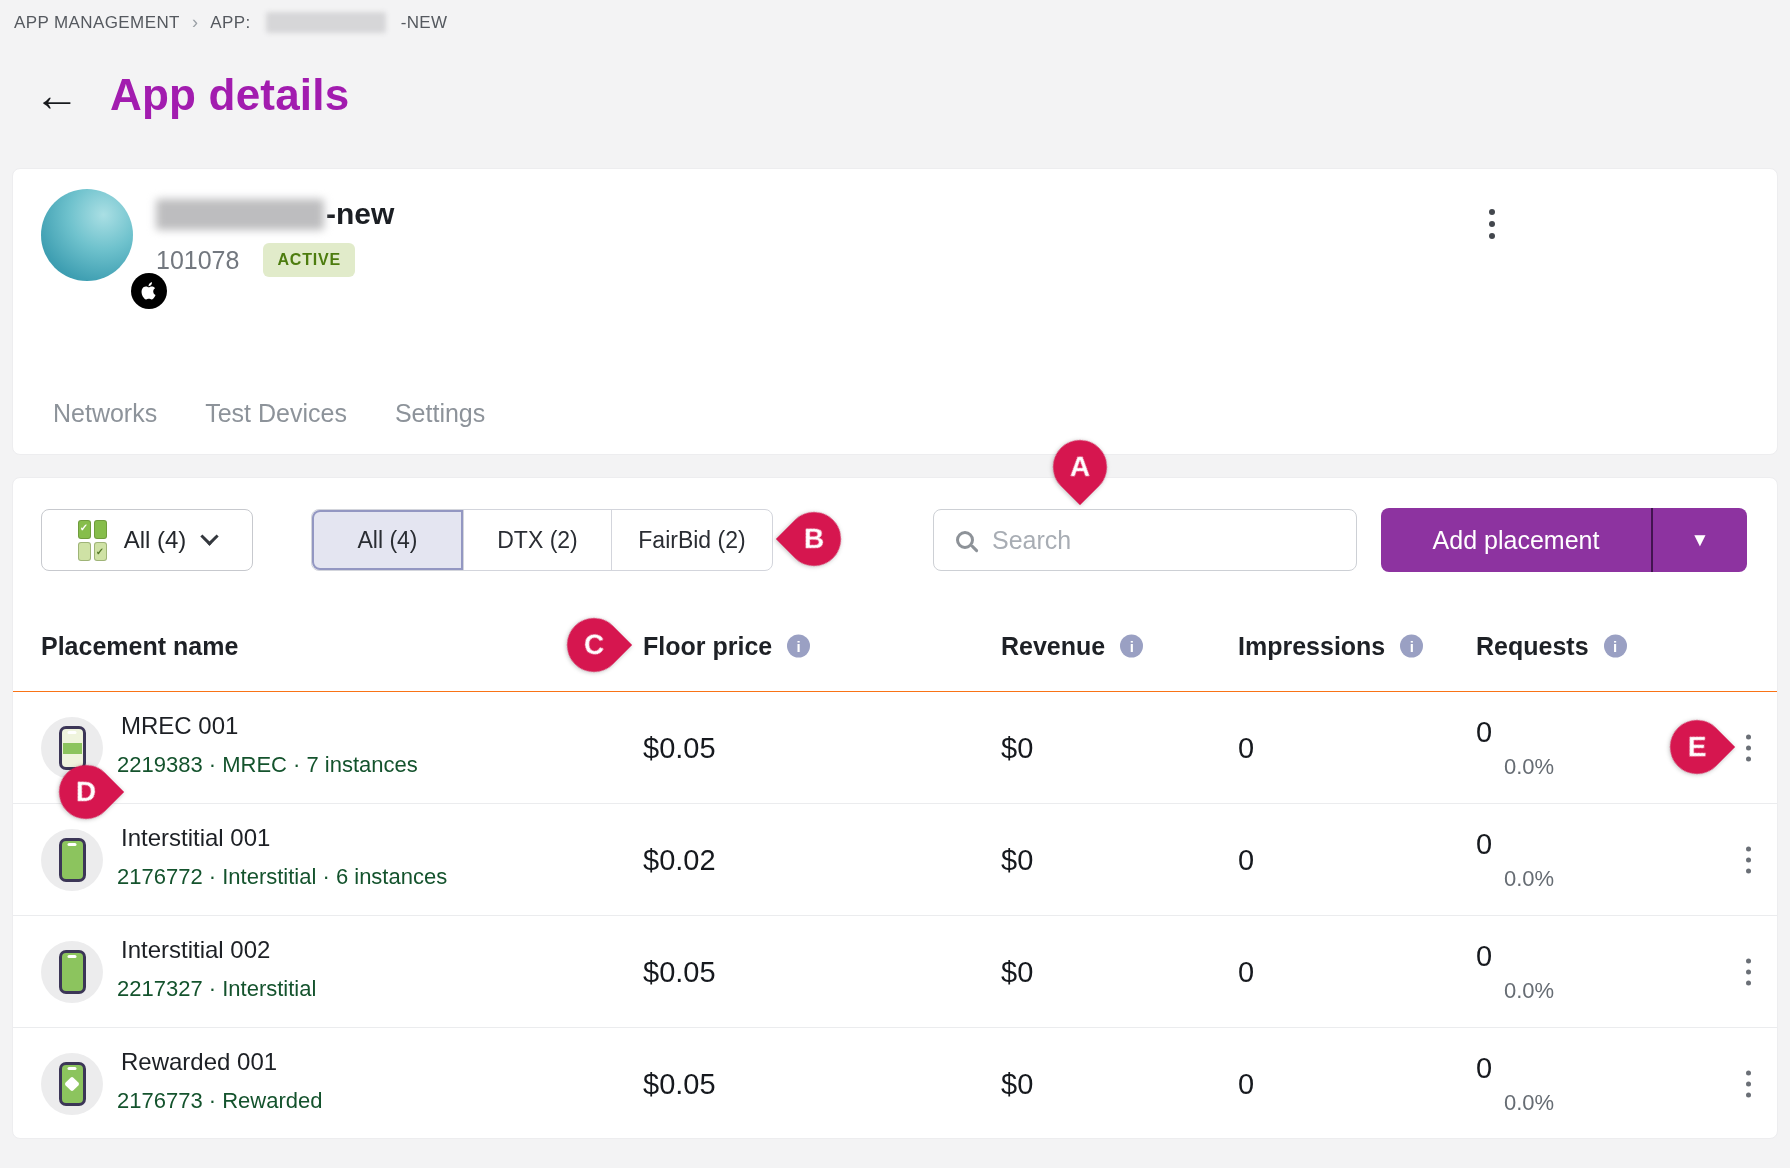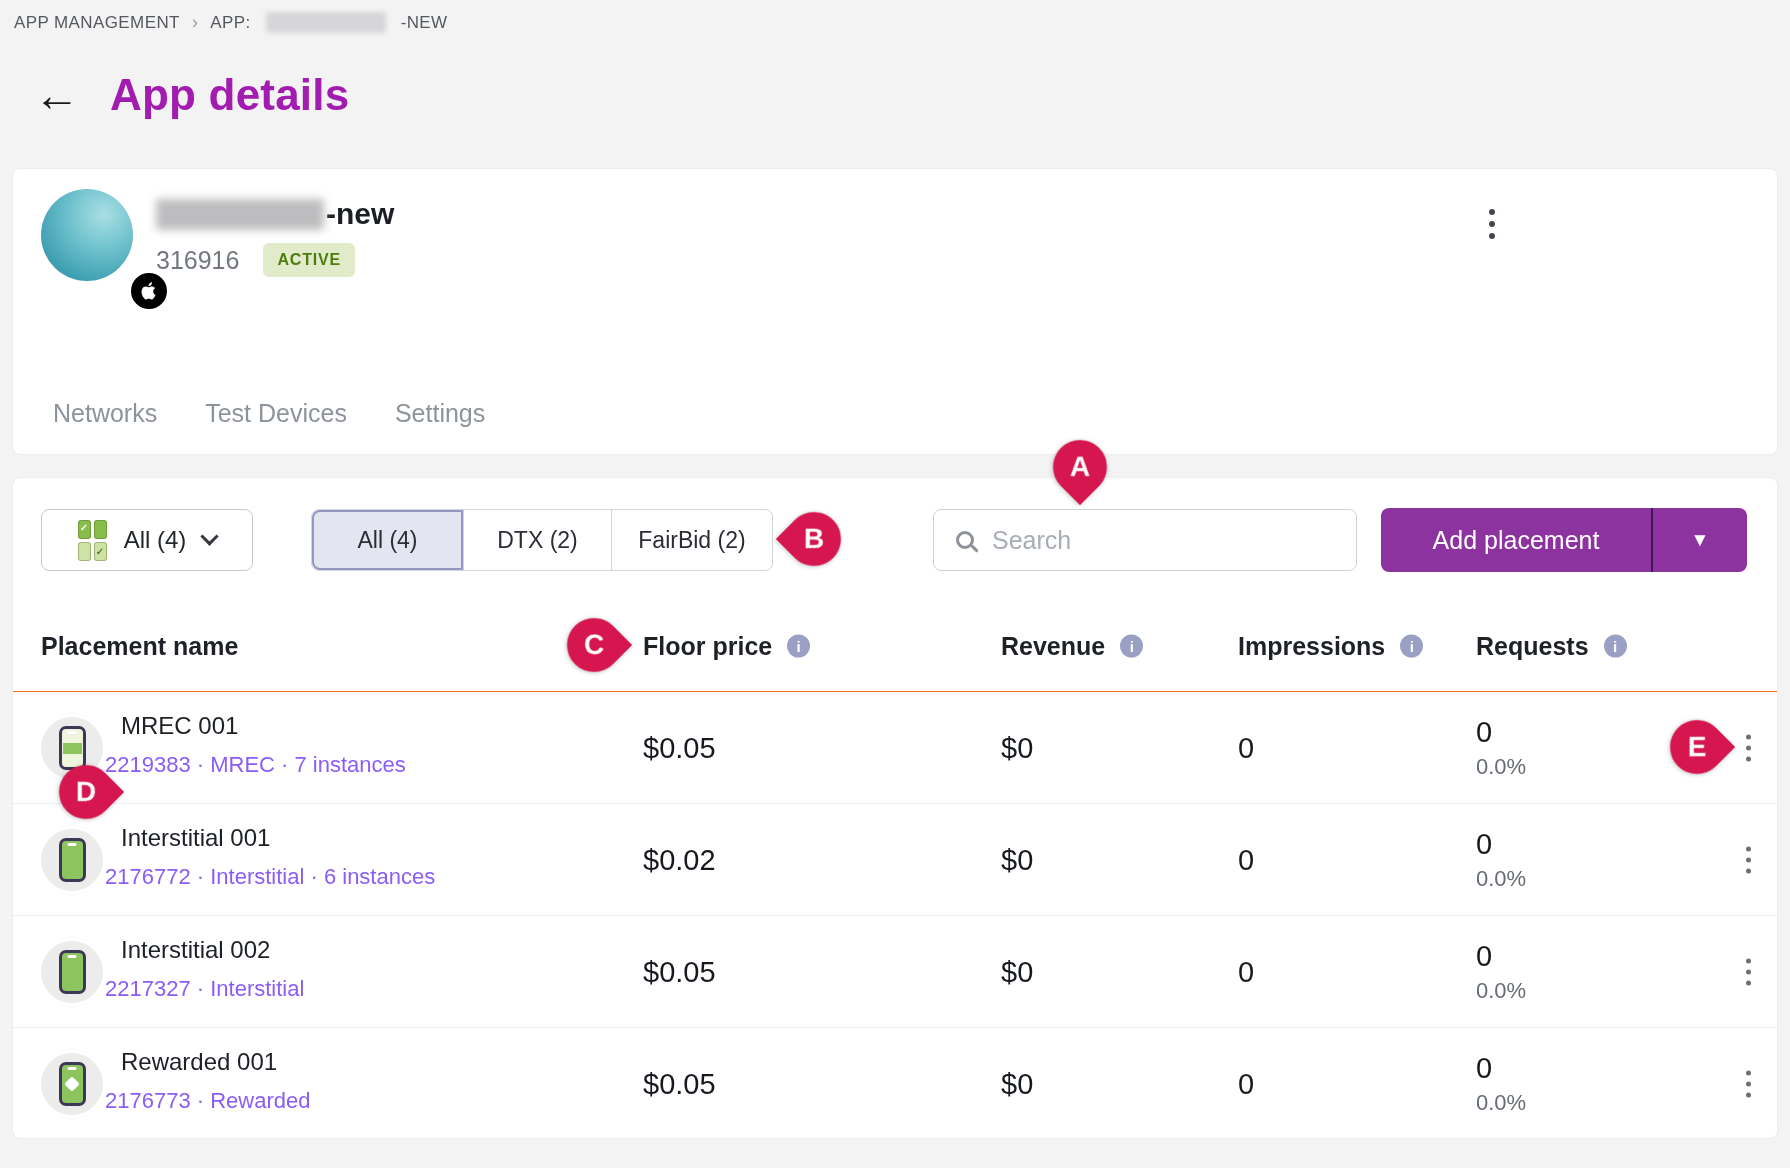--- a/index.html
+++ b/index.html
@@ -90,27 +90,27 @@
   .row-icon { position:absolute; left:28px; top:50%; transform:translateY(-50%); width:62px; height:62px;
               border-radius:50%; background:#ececed; display:flex; align-items:center; justify-content:center; }
   .phone { width:27px; height:44px; border:3px solid #3c3657; border-radius:7px; position:relative; background:#8cc45e; }
   .phone::before { content:""; position:absolute; top:2px; left:50%; transform:translateX(-50%);
                    width:9px; height:3px; background:#fff; border-radius:2px; }
   .phone.mrec { background:#eff4dd; }
   .phone.mrec::after { content:""; position:absolute; left:1px; right:1px; top:14px; height:11px; background:#8cc45e; }
   .phone.rewarded::after { content:""; position:absolute; left:50%; top:50%; width:11px; height:11px;
                            background:#fff; transform:translate(-50%,-50%) rotate(45deg); border-radius:2px; }
   .row-name { position:absolute; left:108px; top:20px; font-size:24px; color:#1d2025; cursor:pointer; }
-  .row-meta { position:absolute; left:92px; top:60px; font-size:22px; color:#8b5cf6; }
+  .row-meta { position:absolute; left:104px; top:60px; font-size:22px; color:#14532d; }
   .val { position:absolute; top:50%; transform:translateY(-50%); font-size:29px; color:#16191e; }
   .val.floor { left:630px; } .val.revenue { left:988px; } .val.impr { left:1225px; }
   .req-block { position:absolute; left:1463px; top:50%; transform:translateY(-50%);
                display:flex; flex-direction:column; gap:5px; }
   .req-num { font-size:29px; color:#16191e; }
-  .req-pct { font-size:22px; color:#666c73; }
+  .req-pct { font-size:22px; color:#666c73;margin-left:28px; }
   .row .kebab { position:absolute; left:1733px; top:50%; transform:translateY(-50%); }
   .row .kebab i { width:5px; height:5px; background:#6a6f76; }
   
   .marker { position:absolute; width:54px; height:54px; background:#d6164f; transform:rotate(45deg);
             display:flex; align-items:center; justify-content:center;
             filter:drop-shadow(0 1px 2px rgba(0,0,0,.25)); z-index:10; }
   .marker span { transform:rotate(-45deg); color:#fff; font-weight:700; font-size:28px; }
   .marker.down  { border-radius:50% 50% 0 50%; }
   .marker.left  { border-radius:50% 50% 50% 0; }
   .marker.right { border-radius:50% 0 50% 50%; }
@@ -144,21 +144,21 @@
       <svg viewBox="0 0 24 24" width="20" height="20">
         <path fill="#ffffff" d="M17.05 12.54c-.03-2.6 2.13-3.85 2.22-3.91-1.21-1.77-3.09-2.01-3.76-2.04-1.6-.16-3.12.94-3.93.94-.8 0-2.06-.92-3.39-.89-1.74.03-3.35 1.01-4.25 2.57-1.81 3.14-.46 7.79 1.3 10.34.86 1.25 1.89 2.65 3.24 2.6 1.3-.05 1.79-.84 3.36-.84 1.57 0 2.01.84 3.39.81 1.4-.02 2.29-1.27 3.15-2.52.99-1.45 1.4-2.85 1.42-2.92-.03-.01-2.72-1.04-2.75-4.14zM14.46 4.9c.72-.87 1.2-2.08 1.07-3.29-1.03.04-2.28.69-3.02 1.56-.66.77-1.24 2-1.09 3.18 1.15.09 2.33-.58 3.04-1.45z"></path>
       </svg>
     </div>
   </div>
   <div class="name-row">
     <span class="blur-name"></span>
     <span class="app-name-suffix">-new</span>
   </div>
   <div class="sub-row">
-    <span class="app-id">316916</span>
+    <span class="app-id">101078</span>
     <span class="status-badge">ACTIVE</span>
   </div>
   <div class="kebab">
       <i></i>
       <i></i>
       <i></i>
     </div>
   <div class="tabs">
     <div class="tab">Networks</div>
     <div class="tab">Test Devices</div>

